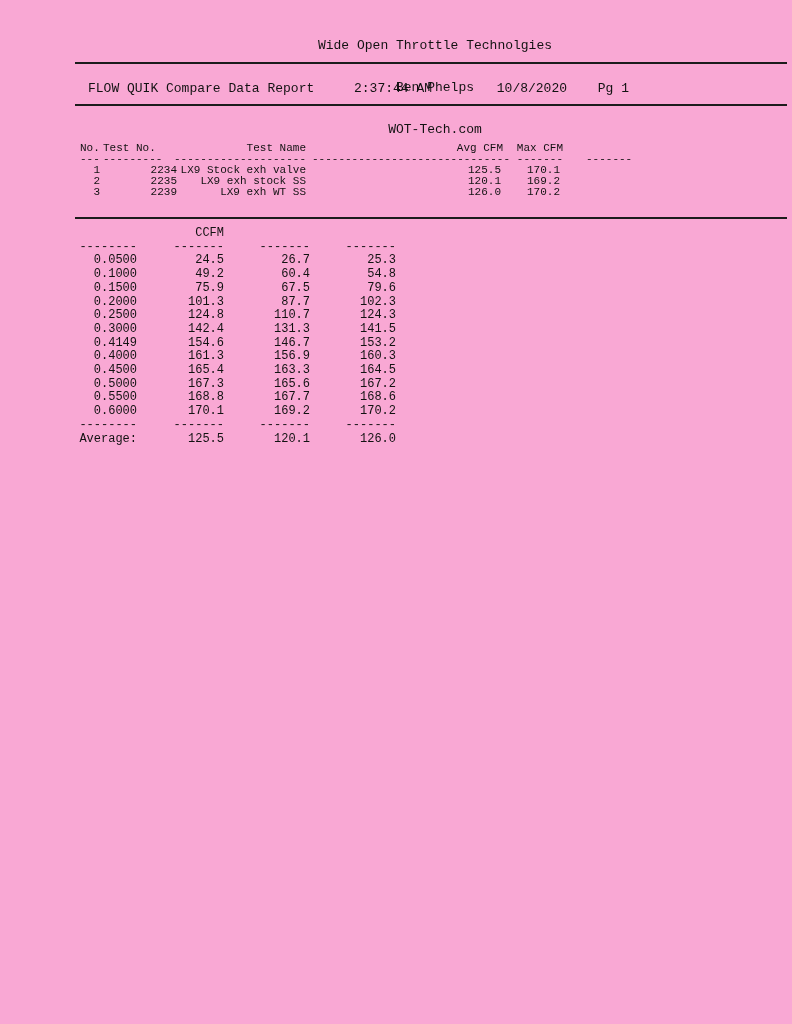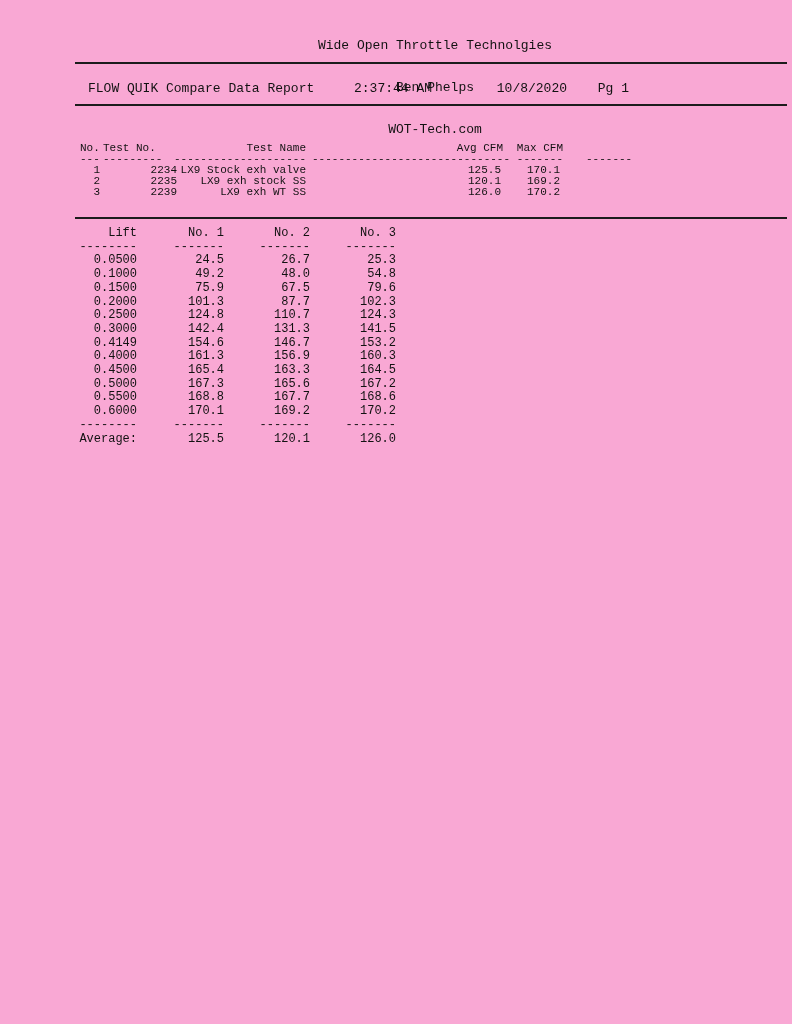--- a/index.html
+++ b/index.html
@@ -168,43 +168,43 @@
 
   <table class="flow">
     <colgroup>
       <col class="col-lift">
         <col class="col-n1">
         <col class="col-n2">
         <col class="col-n3">
     </colgroup>
     <tbody>
       <tr>
-        <td>Lift</td>
-        <td>No. 1</td>
-        <td>No. 2</td>
-        <td>No. 3</td>
+        <td></td>
+        <td>CCFM</td>
+        <td></td>
+        <td></td>
       </tr>
       <tr>
         <td>--------</td>
         <td>-------</td>
         <td>-------</td>
         <td>-------</td>
       </tr>
     </tbody>
     <tbody>
       <tr>
         <td>0.0500</td>
         <td>24.5</td>
         <td>26.7</td>
         <td>25.3</td>
       </tr>
         <tr>
         <td>0.1000</td>
         <td>49.2</td>
-        <td>48.0</td>
+        <td>60.4</td>
         <td>54.8</td>
       </tr>
         <tr>
         <td>0.1500</td>
         <td>75.9</td>
         <td>67.5</td>
         <td>79.6</td>
       </tr>
         <tr>
         <td>0.2000</td>

